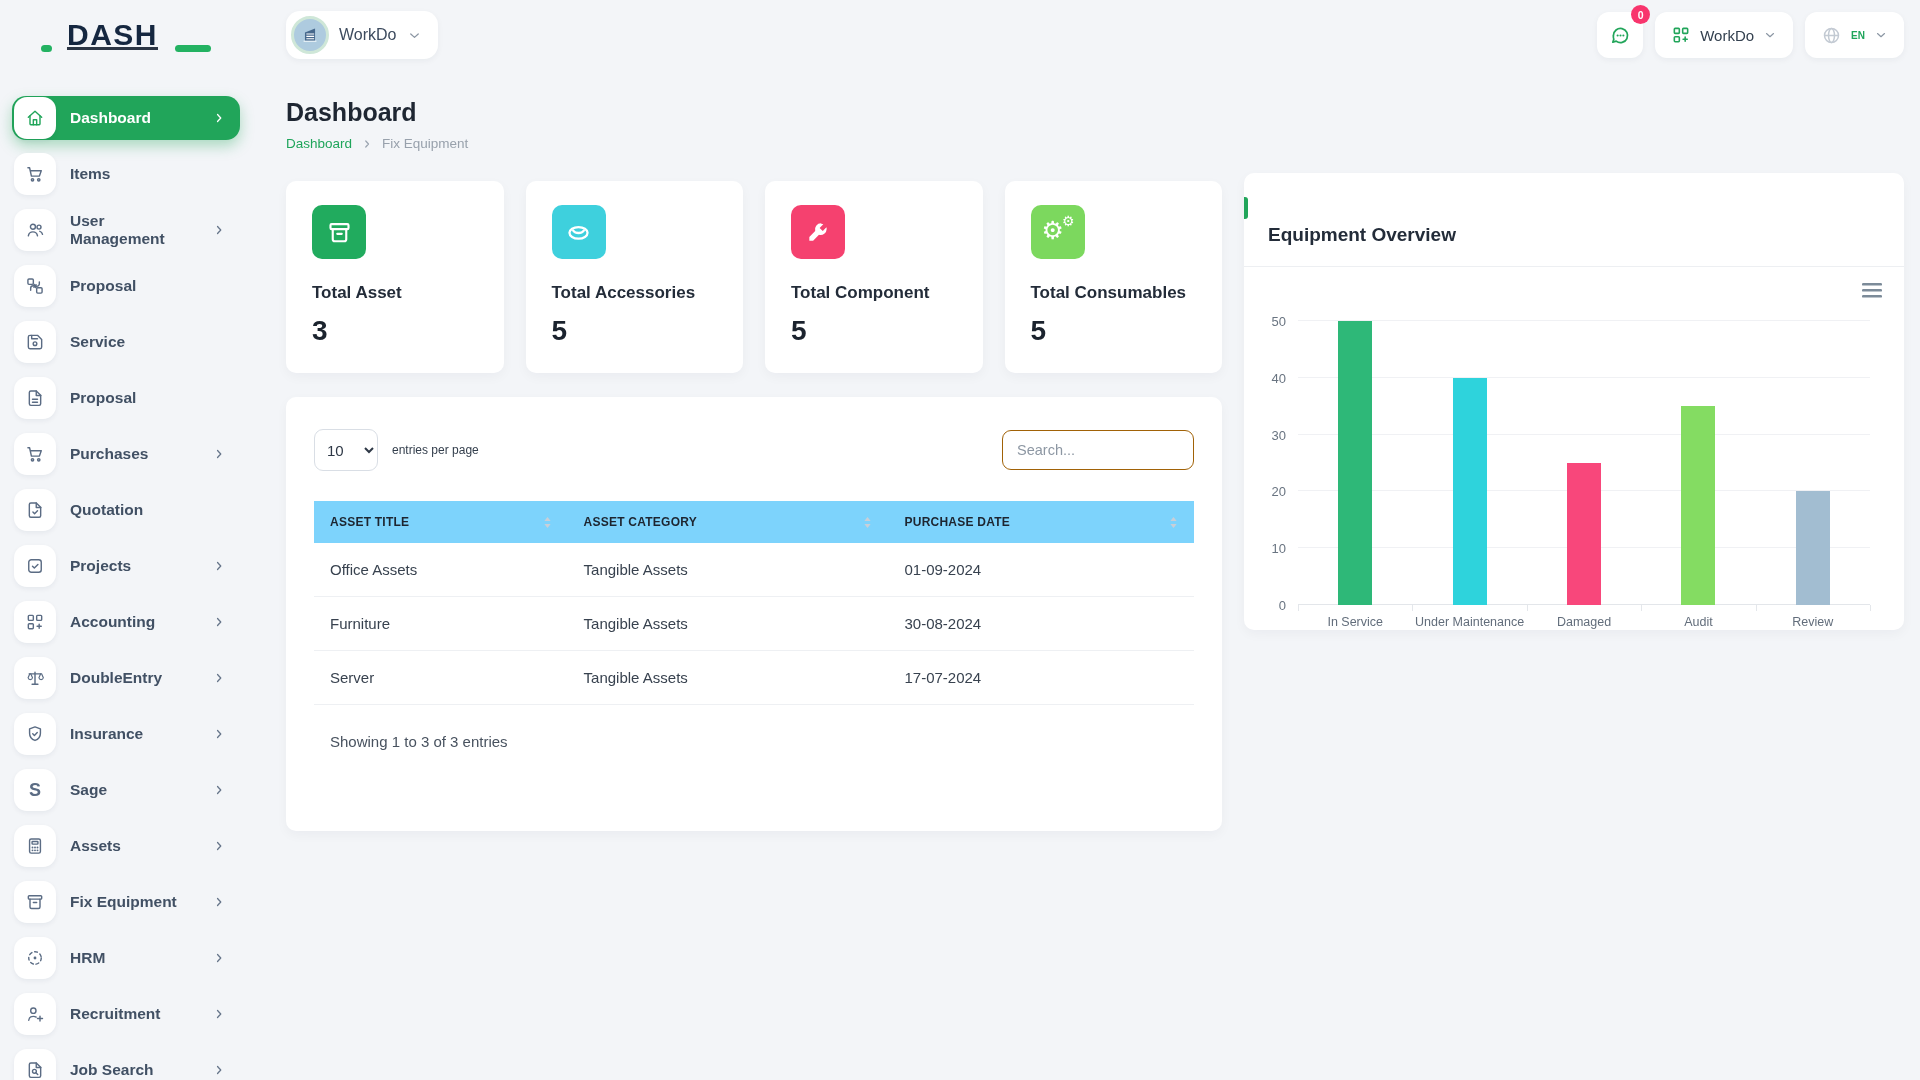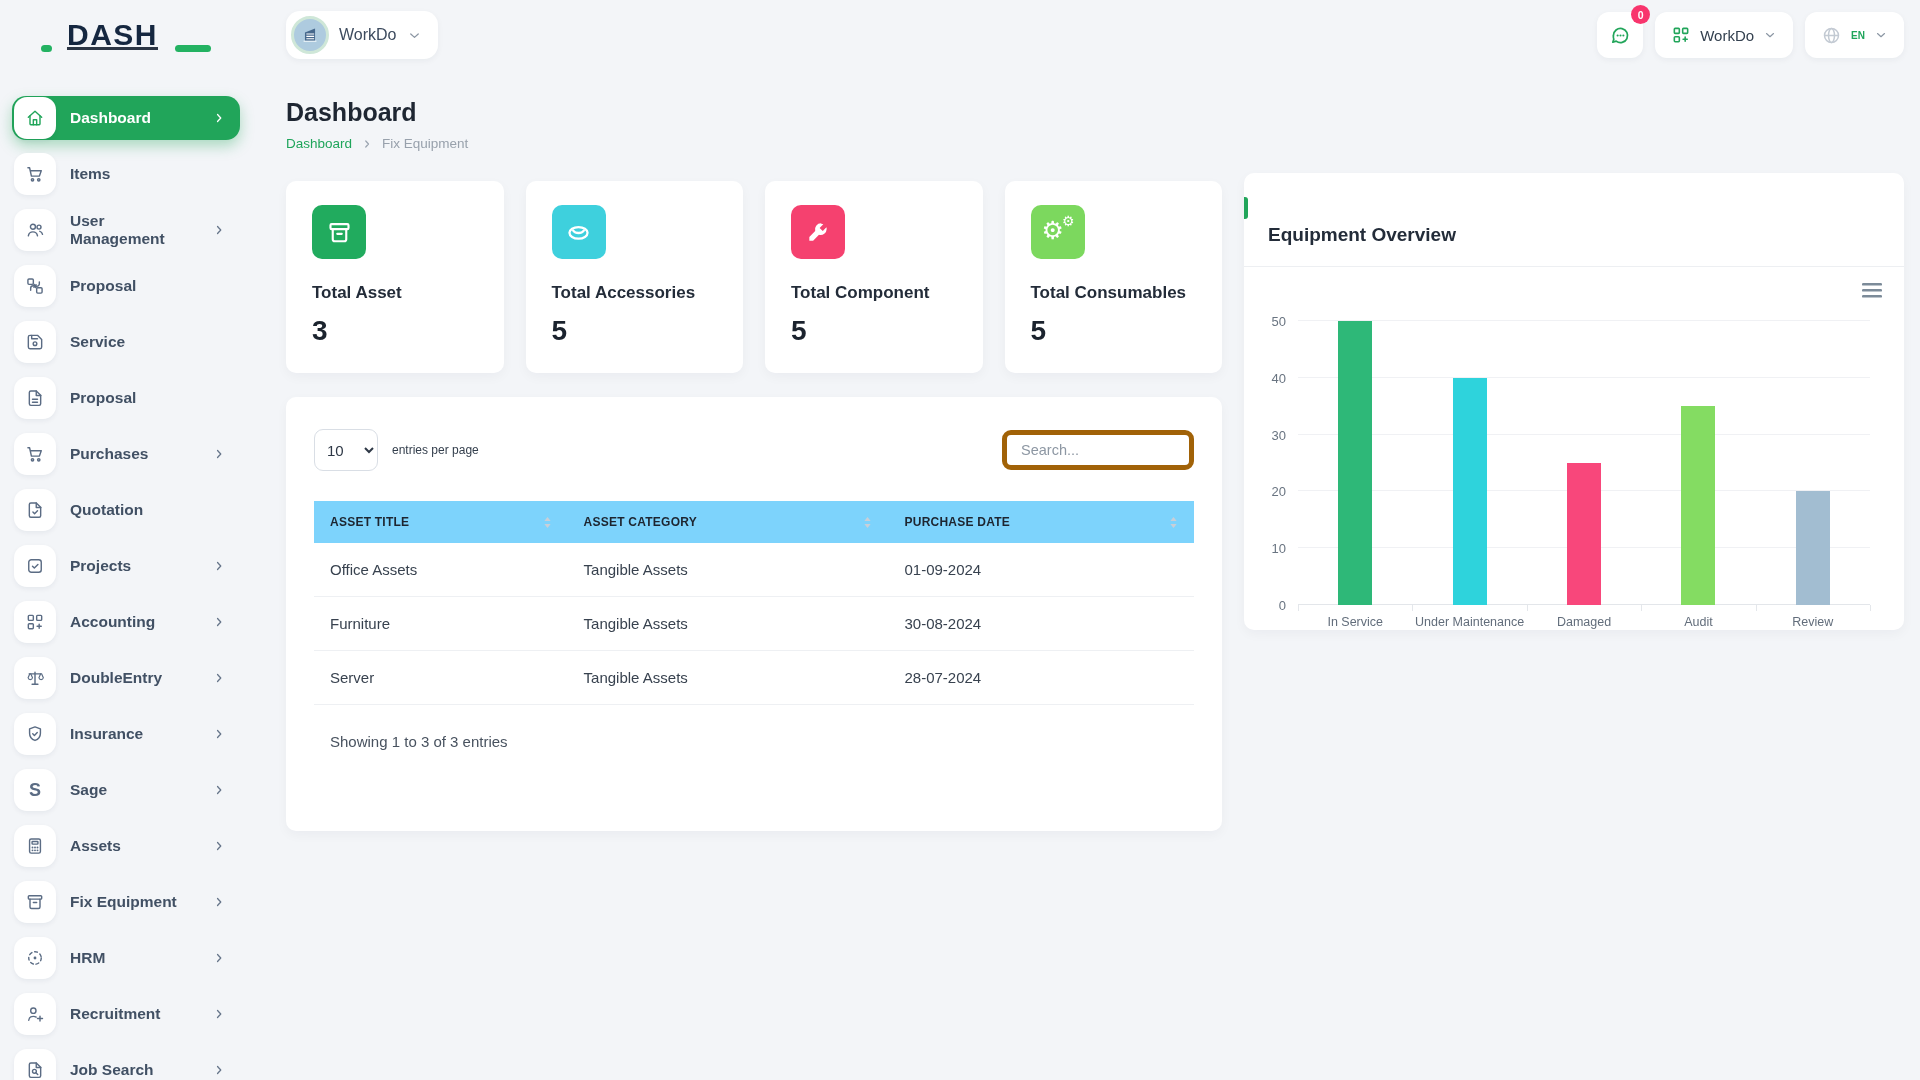--- a/index.html
+++ b/index.html
@@ -55,21 +55,21 @@
   .stat-value { margin-top:12px; font-size:28px; font-weight:700; color:#1b232e; }
   .gears-glyph { position:relative; width:30px; height:30px; color:#fff; font-family:"DejaVu Sans",sans-serif; }
   .g-big { position:absolute; left:-1px; top:1px; font-size:25px; line-height:1; }
   .g-small { position:absolute; right:-2px; top:-3px; font-size:14px; line-height:1; }
 
   
   .table-card { margin-top:24px; background:#fff; border-radius:10px; min-height:434px; padding:32px 28px 40px; box-shadow:0 4px 12px rgba(25,35,60,.04); }
   .table-controls { display:flex; align-items:center; }
   .entries-select { width:64px; height:42px; border:1px solid #d9dee5; border-radius:9px; font-family:inherit; font-size:15px; color:#2e3846; padding:0 8px; background:#fff; }
   .entries-label { margin-left:14px; font-size:12px; color:#333e4c; }
-  .search-input { margin-left:auto; width:192px; height:40px; border:5px solid #a16207; border-radius:9px; padding:0 14px; font-family:inherit; font-size:14.5px; color:#333; background:#fff; }
+  .search-input { margin-left:auto; width:192px; height:40px; border:1px solid #a16207; border-radius:9px; padding:0 14px; font-family:inherit; font-size:14.5px; color:#333; background:#fff; }
   .search-input::placeholder { color:#8d97a3; }
   table.data { margin-top:30px; width:100%; border-collapse:collapse; }
   table.data thead th { background:#7dd3fc; text-align:left; font-size:12px; font-weight:700; color:#1d2530; letter-spacing:.02em; padding:14px 16px; }
   .th-inner { display:flex; align-items:center; justify-content:space-between; gap:8px; }
   table.data tbody td { font-size:15px; color:#38424f; padding:18px 16px; border-bottom:1px solid #eef0f3; }
   table.data tbody tr:last-child td { border-bottom:1px solid #eef0f3; }
   .table-footer { margin-top:28px; font-size:15px; color:#48525f; padding-left:16px; }
 
   
   .chart-card { margin-top:103px; background:#fff; border-radius:10px; height:457px; box-shadow:0 4px 12px rgba(25,35,60,.04); overflow:hidden; }
@@ -512,21 +512,21 @@
               <td>01-09-2024</td>
             </tr>
             <tr>
               <td>Furniture</td>
               <td>Tangible Assets</td>
               <td>30-08-2024</td>
             </tr>
             <tr>
               <td>Server</td>
               <td>Tangible Assets</td>
-              <td>28-07-2024</td>
+              <td>17-07-2024</td>
             </tr>
           </tbody>
       </table>
       <div class="table-footer">Showing 1 to 3 of 3 entries</div>
     </div>
   </div>
 
   <div class="right-col">
     <div class="chart-card">
       <div class="chart-head">

